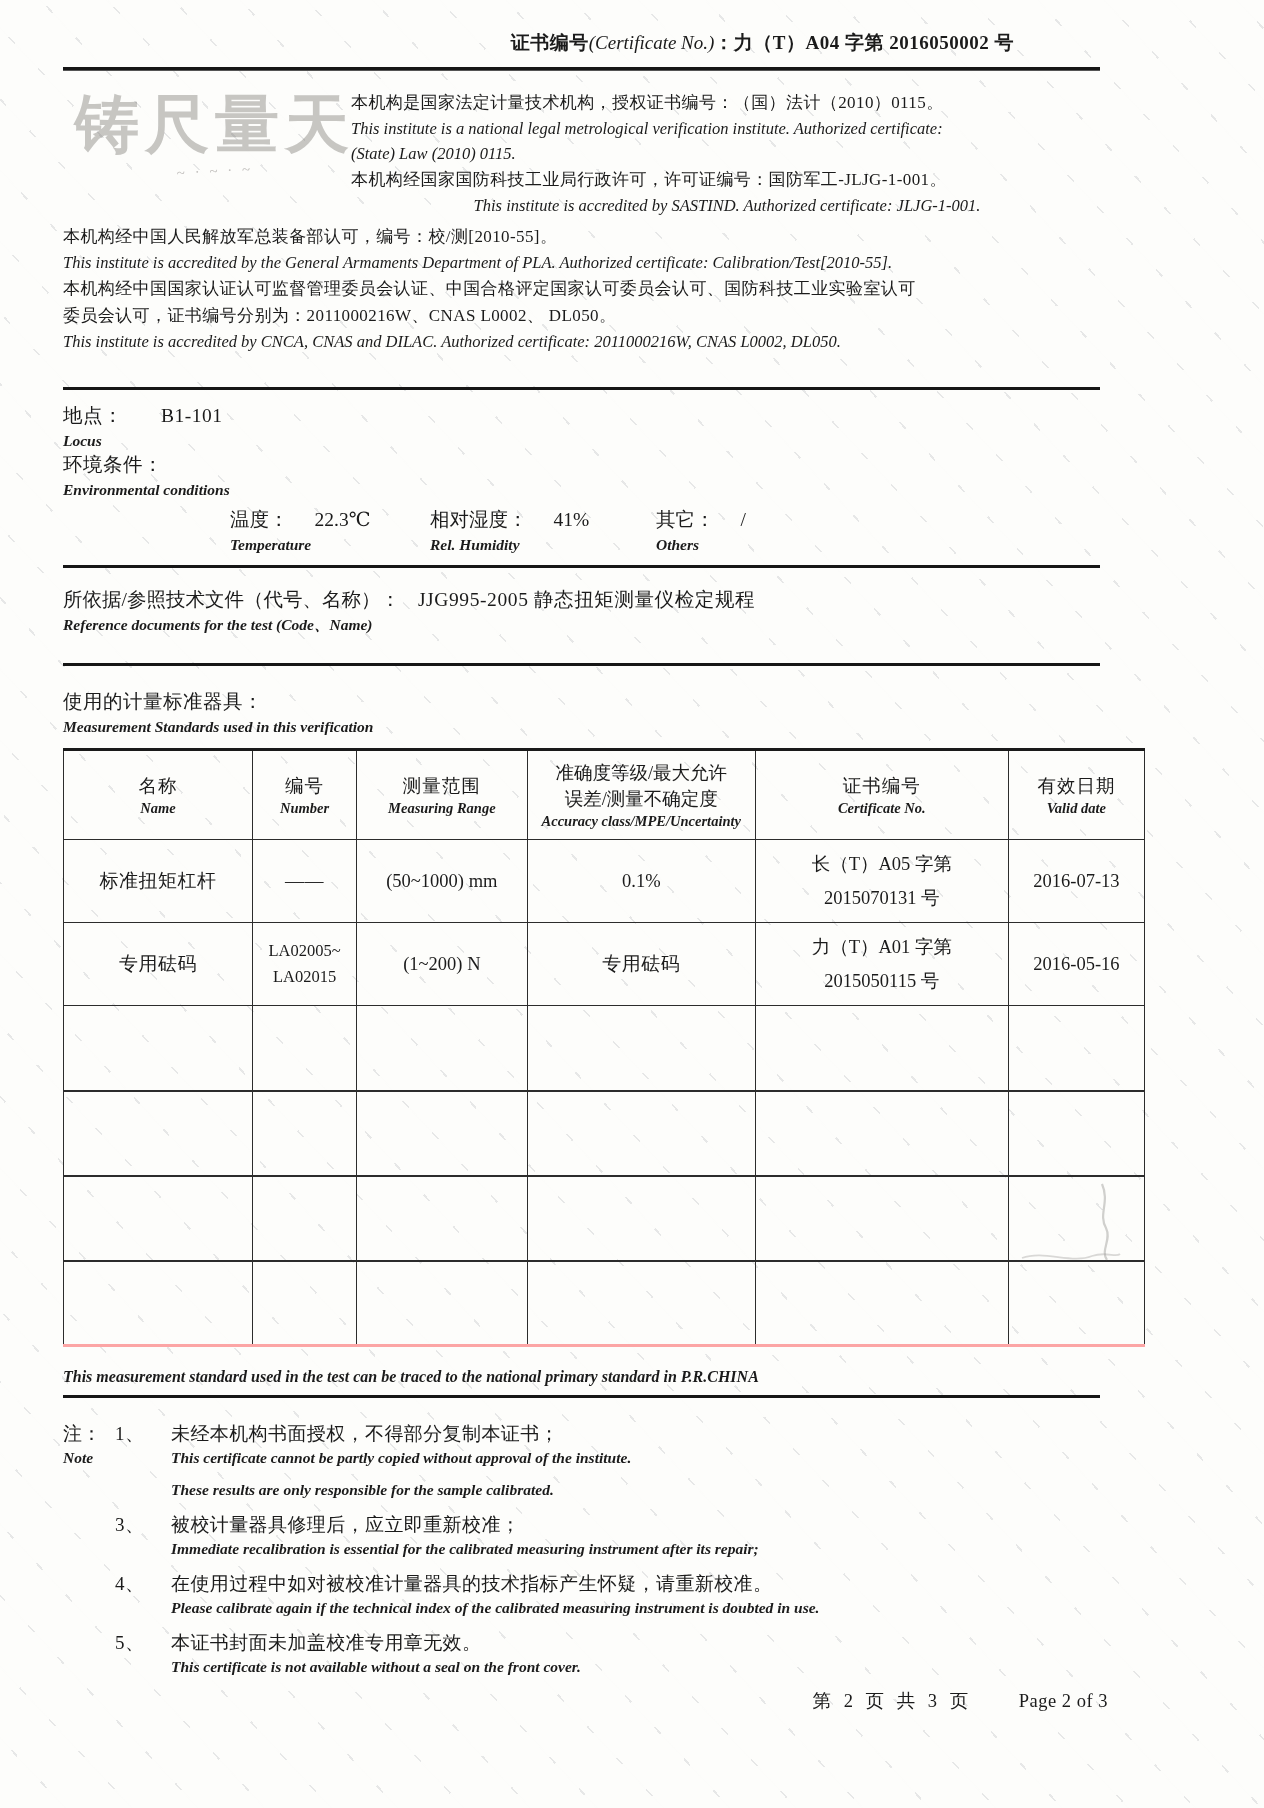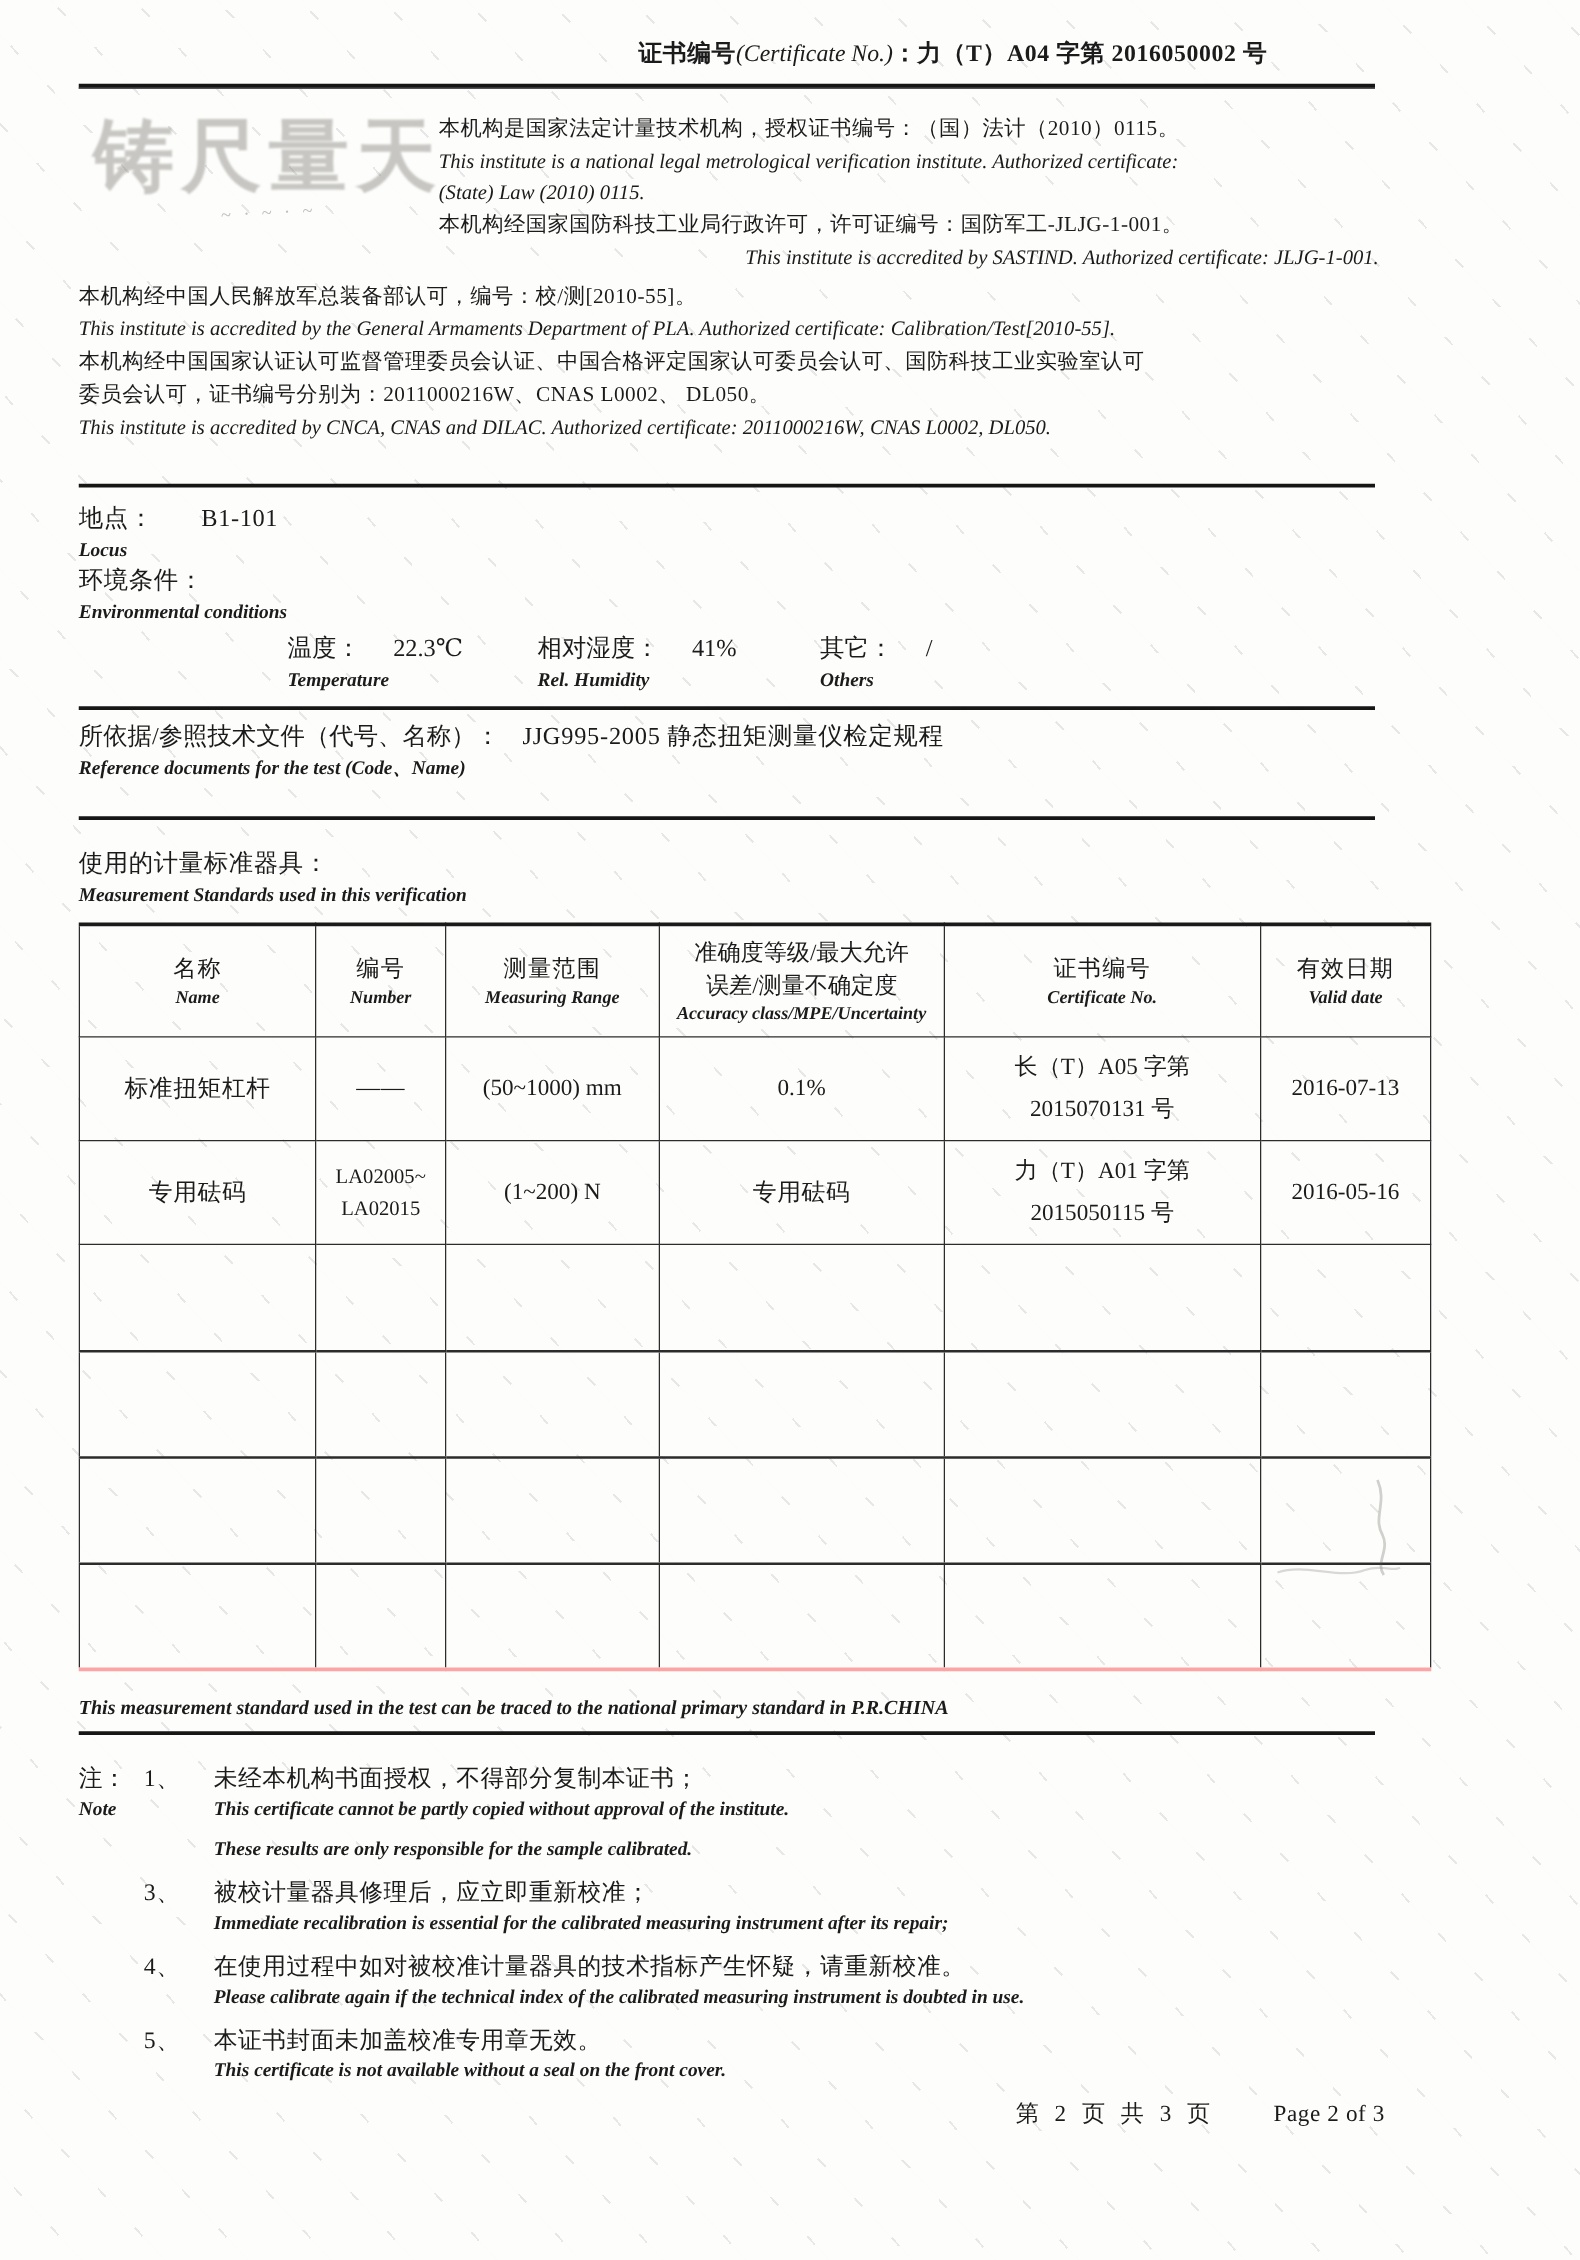--- a/index.html
+++ b/index.html
@@ -32,39 +32,39 @@
   .inst { position:relative; margin-top:18px; min-height:132px; }
   .logo { position:absolute; left:12px; top:4px; width:280px; text-align:center; pointer-events:none; }
   .logo-text {
     font-size:64px; font-weight:700; letter-spacing:6px; line-height:1;
     color:rgba(118,114,110,0.40); filter:blur(0.7px);
   }
   .logo-sub { font-size:15px; color:rgba(120,116,112,0.45); letter-spacing:3px; margin-top:6px; transform:rotate(-3deg); }
   .inst-right { margin-left:288px; width:752px; }
   .zh-line { font-size:17px; line-height:27px; letter-spacing:0.4px; }
   .en-line { font-size:16.5px; line-height:25px; font-style:italic; white-space:pre-line; }
-  .en-center { text-align:right; }
+  .en-center { text-align:center; }
 
   .full-block { margin-top:2px; width:990px; }
   .full-block .zh-line { white-space:pre-line; }
 
   
   .sec { margin-top:12px; }
   .lbl-zh { font-size:19.5px; line-height:28px; letter-spacing:0.5px; }
   .lbl-en { font-size:15.5px; line-height:21px; font-style:italic; font-weight:700; }
   .loc-val { margin-left:38px; font-size:19.5px; }
   .env-row { margin-left:167px; margin-top:6px; display:flex; }
   .env-item { }
   .env-item .top { font-size:19.5px; line-height:28px; }
   .env-item .top .v { margin-left:26px; }
   .env-w1 { width:200px; }
   .env-w2 { width:226px; }
 
   
-  .ref-top { font-size:19.5px; line-height:28px; margin-top:8px; }
+  .ref-top { font-size:19.5px; line-height:28px; margin-top:18px; }
   .ref-top .v { margin-left:18px; letter-spacing:0.6px; }
 
   .std-head { margin-top:22px; }
 
   
   table.std { width:1082px; margin-top:11px; border-collapse:collapse; table-layout:fixed;
               border-top:3px solid #1a1a1a; border-bottom:3px solid #fca5a5; }
   table.std col.c1{width:17.5%} table.std col.c2{width:9.6%} table.std col.c3{width:15.8%}
   table.std col.c4{width:21.1%} table.std col.c5{width:23.4%} table.std col.c6{width:12.6%}
   table.std th, table.std td { border:1.4px solid #2c2c2c; text-align:center; vertical-align:middle; font-weight:400; padding:2px 4px; }

